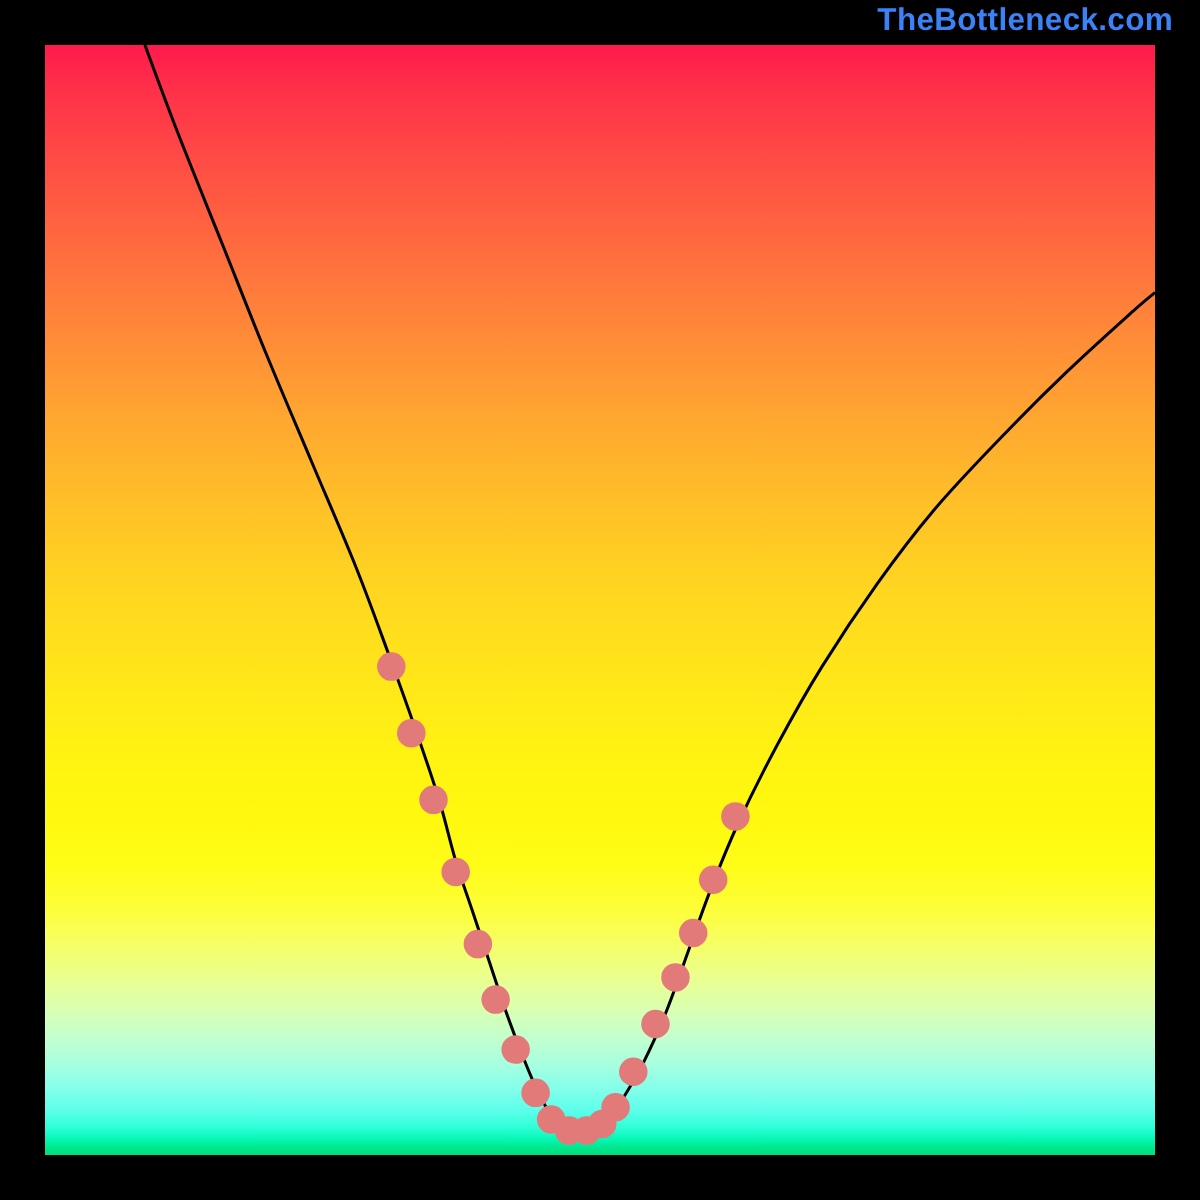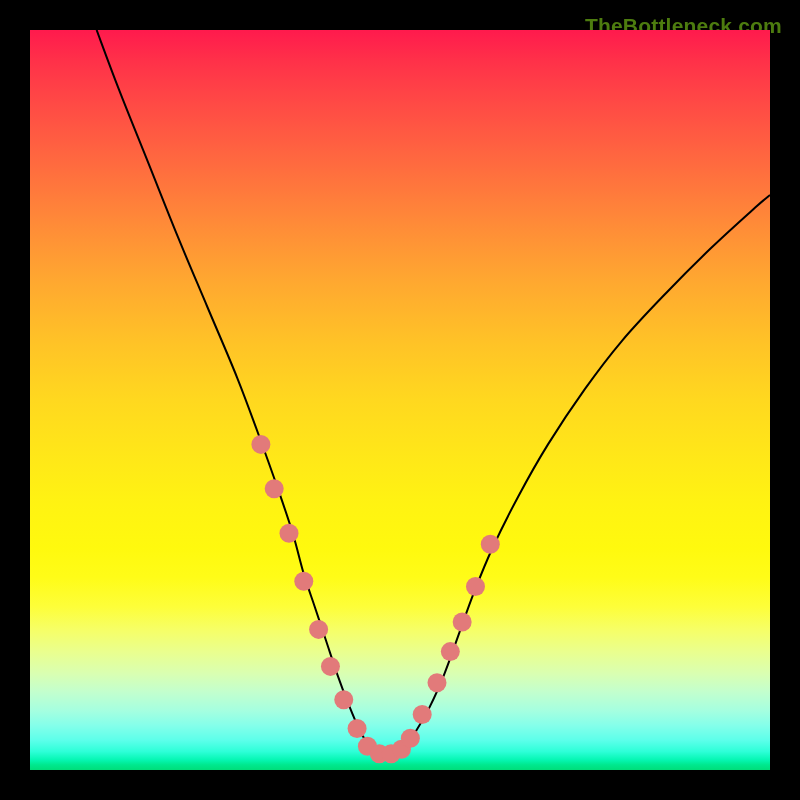--- a/index.html
+++ b/index.html
@@ -42,26 +42,26 @@
       #84ffea 94%,
       #5cffea 96%,
       #2effd8 97.5%,
       #06f7b4 98.6%,
       #00e88e 99.3%,
       #00de7a 100%
     );
   }
   .watermark {
     position: absolute;
-    top: 14px;
+    top: 2px;
     right: 18px;
     font-family: Arial, Helvetica, sans-serif;
     font-size: 21px;
     font-weight: 600;
-    color: #4d7c0f;
+    color: #3b82f6;
     letter-spacing: 0.2px;
   }
   svg.overlay {
     position: absolute;
     inset: 0;
     width: 740px;
     height: 740px;
   }
 </style>
 </head>

